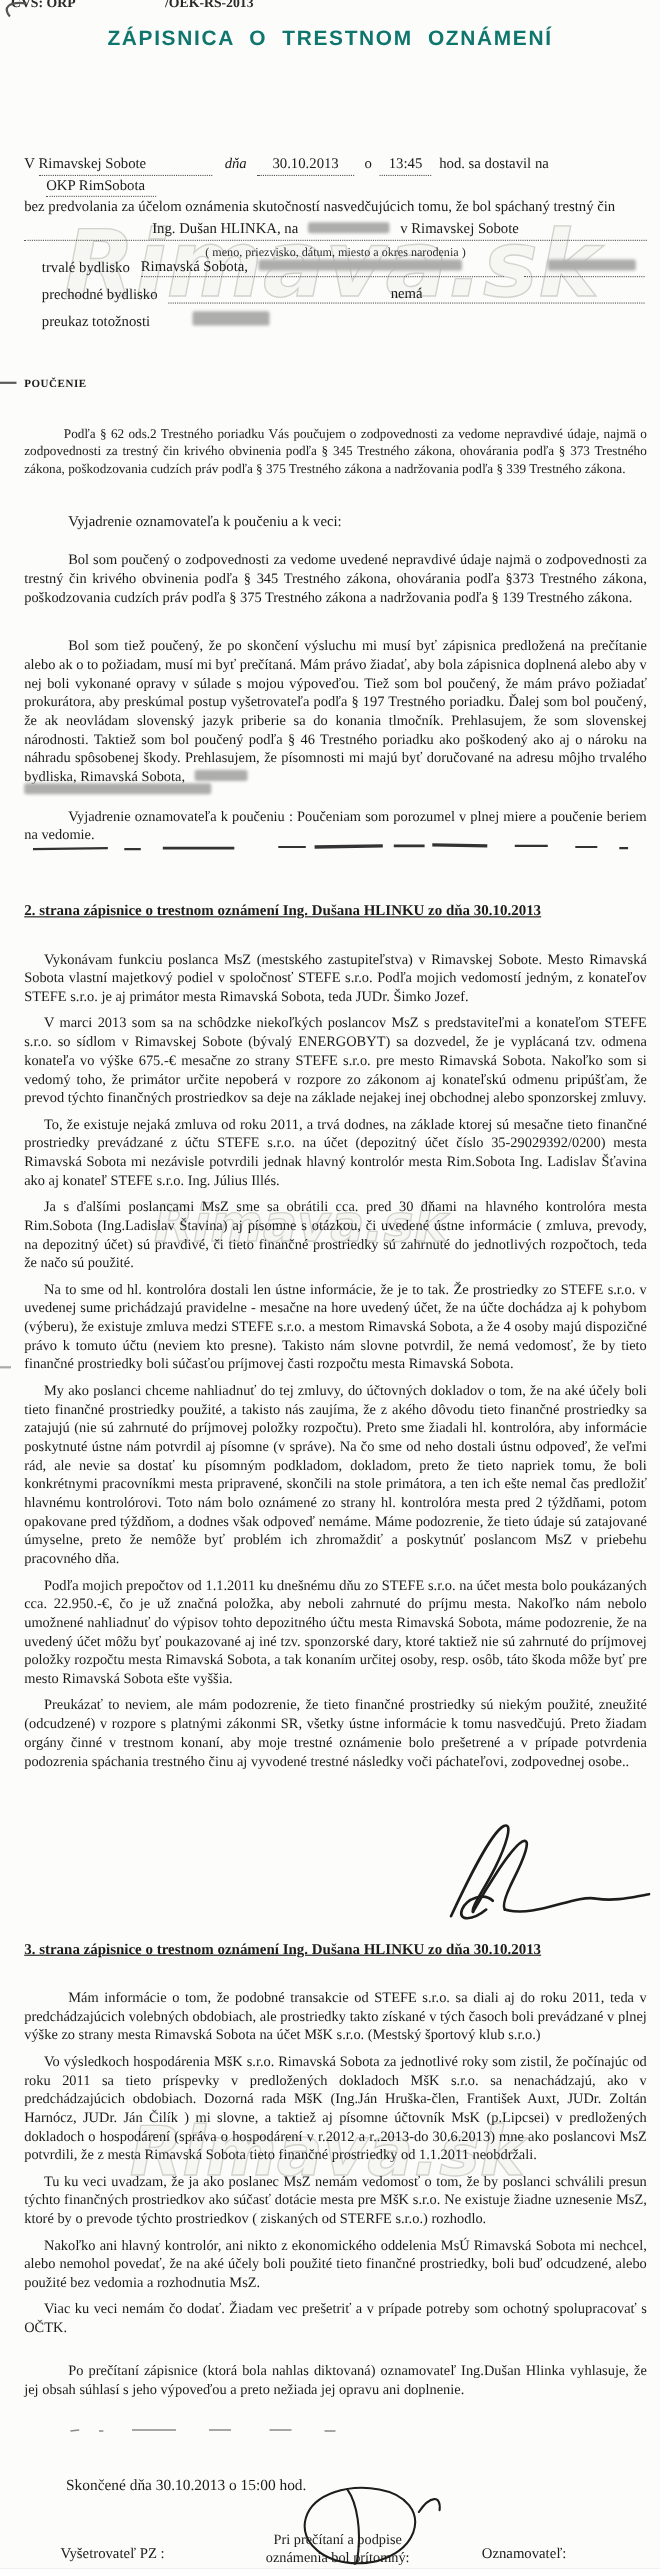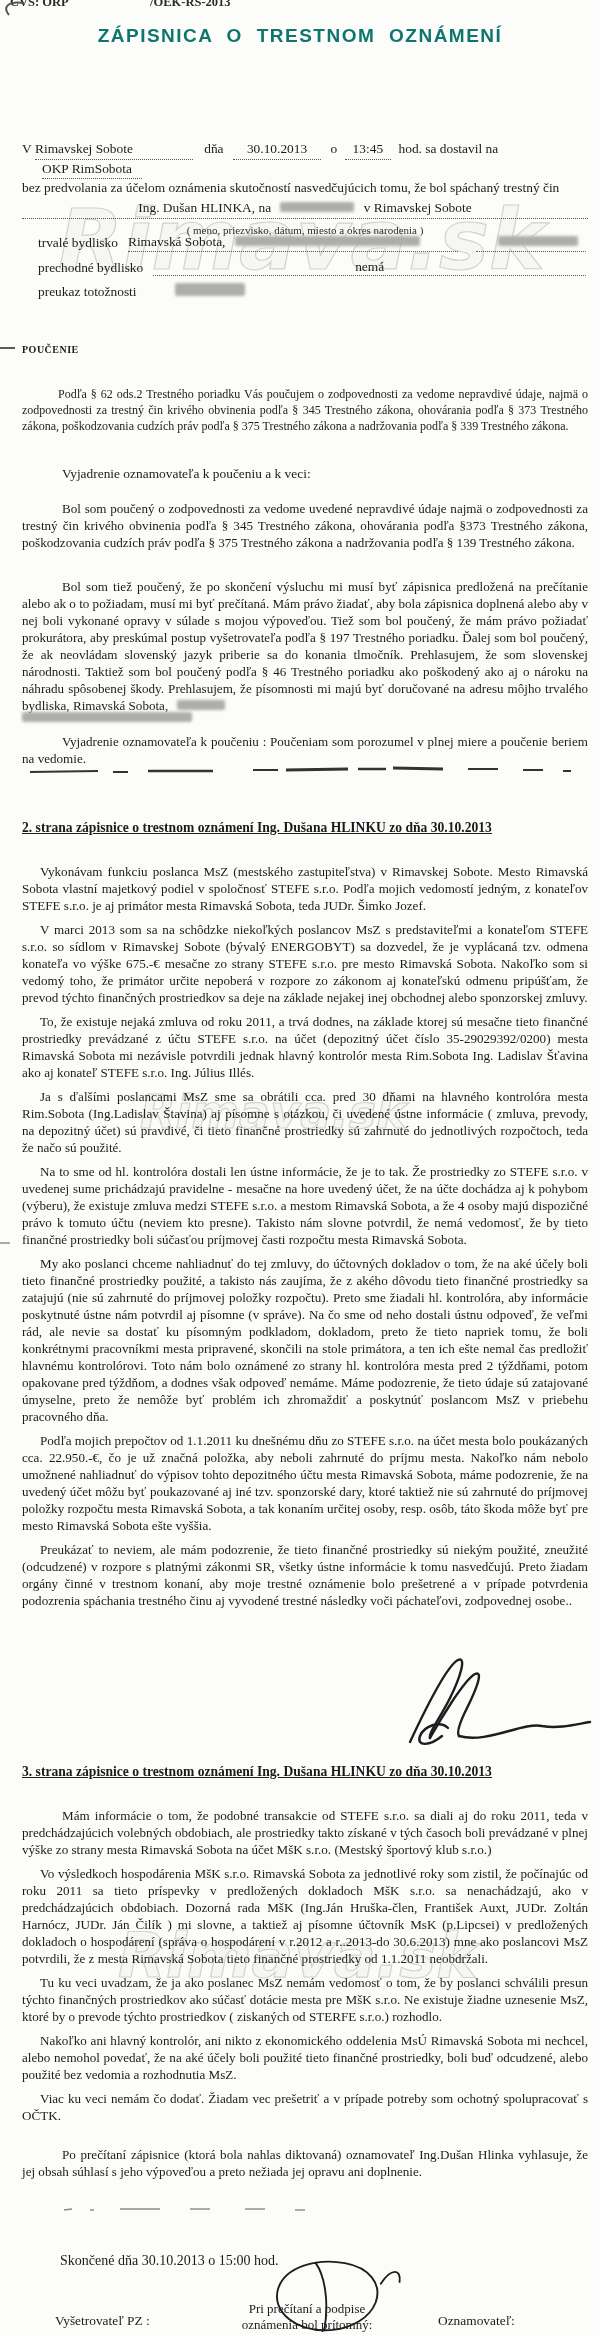--- a/index.html
+++ b/index.html
@@ -80,21 +80,21 @@
 
   <div class="abs ref content" style="left:10px;top:-6px;">ČVS: ORP</div>
   <div class="abs ref content" style="left:150px;top:-6px;">/OEK-RS-2013</div>
 
   <div class="abs title content">ZÁPISNICA O TRESTNOM OZNÁMENÍ</div>
 
   <div class="abs intro content">
     <div class="row1">
       <span>V</span>
       <span class="dotl" style="padding-right:60px;">Rimavskej Sobote</span>
-      <span style="margin-left:8px;">dňa</span>
+      <span style="margin-left:8px;font-style:italic;">dňa</span>
       <span class="dotl" style="margin-left:6px;padding:0 14px;">30.10.2013</span>
       <span style="margin-left:6px;">o</span>
       <span class="dotl" style="margin-left:4px;padding:0 8px;">13:45</span>
       <span style="margin-left:4px;">hod. sa dostavil na</span>
       <span class="dotl" style="margin-left:20px;padding-right:10px;">OKP RimSobota</span>
     </div>
     <div>bez predvolania za účelom oznámenia skutočností nasvedčujúcich tomu, že bol spáchaný trestný čin</div>
     <div class="person-line">
       <span>Ing. Dušan HLINKA, na</span>
       <span class="redact" style="width:74px;margin:0 6px;"></span>

